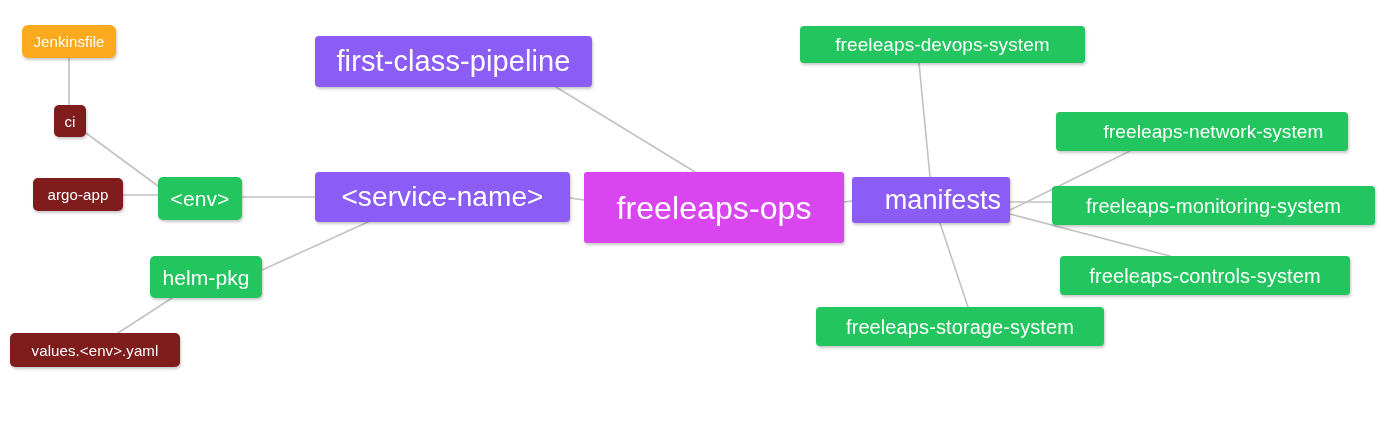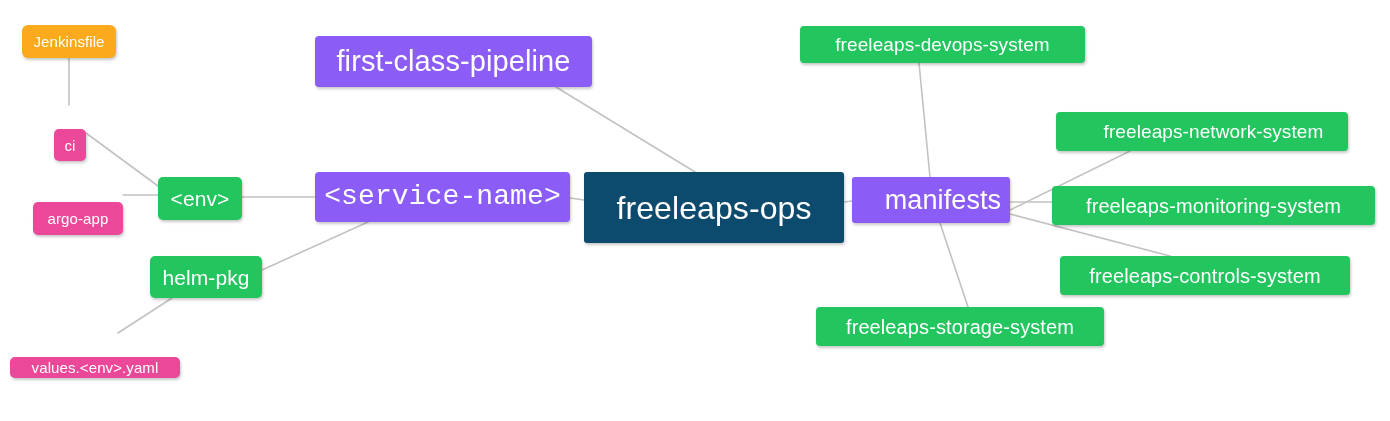--- a/index.html
+++ b/index.html
@@ -39,22 +39,22 @@
     letter-spacing: 0.1px;
     user-select: none;
   }
   .node.root {
     background: #3a3432;
     border-radius: 3px;
   }
   .node.blue    { background: #8b5cf6; }
   .node.green   { background: #22c55e; }
   .node.orange  { background: #fbaa1e; }
-  .node.red     { background: #ec4899; margin-top: 24px; }
-  .node.root    { background: #0c4a6e; }
+  .node.red     { background: #7f1d1d; }
+  .node.root    { background: #d946ef; }
 </style>
 </head>
 <body>
 
 <div id="mindmap">
   <svg id="edges" viewBox="0 0 1390 421" xmlns="http://www.w3.org/2000/svg">
       <line x1="584" y1="200" x2="570" y2="198" stroke="#c2c2c2" stroke-width="1.6" stroke-linecap="round"></line>
       <line x1="844" y1="202" x2="852" y2="201" stroke="#c2c2c2" stroke-width="1.6" stroke-linecap="round"></line>
       <line x1="556" y1="87" x2="695" y2="172" stroke="#c2c2c2" stroke-width="1.6" stroke-linecap="round"></line>
       <line x1="315" y1="197" x2="242" y2="197" stroke="#c2c2c2" stroke-width="1.6" stroke-linecap="round"></line>
@@ -68,23 +68,23 @@
       <line x1="1010" y1="202" x2="1052" y2="202" stroke="#c2c2c2" stroke-width="1.6" stroke-linecap="round"></line>
       <line x1="1010" y1="214" x2="1170" y2="256" stroke="#c2c2c2" stroke-width="1.6" stroke-linecap="round"></line>
       <line x1="940" y1="223" x2="968" y2="307" stroke="#c2c2c2" stroke-width="1.6" stroke-linecap="round"></line>
     </svg>
   <div id="node-layer">
       <div class="node orange" style="left: 22px; top: 25px; width: 94px; height: 33px; font-size: 15px; border-radius: 6px;">Jenkinsfile</div>
       <div class="node red" style="left: 54px; top: 105px; width: 32px; height: 32px; font-size: 15px; border-radius: 5px;">ci</div>
       <div class="node red" style="left: 33px; top: 178px; width: 90px; height: 33px; font-size: 15px; border-radius: 5px; text-align: center;">argo-app</div>
       <div class="node green" style="left: 158px; top: 177px; width: 84px; height: 43px; font-size: 21px; border-radius: 5px; text-align: center;">&lt;env&gt;</div>
       <div class="node green" style="left: 150px; top: 256px; width: 112px; height: 42px; font-size: 21px; border-radius: 5px;">helm-pkg</div>
-      <div class="node red" style="left: 10px; top: 333px; width: 170px; height: 21px; font-size: 15px; border-radius: 5px;">values.&lt;env&gt;.yaml</div>
+      <div class="node red" style="left: 10px; top: 333px; width: 170px; height: 34px; font-size: 15px; border-radius: 5px;">values.&lt;env&gt;.yaml</div>
       <div class="node blue" style="left: 315px; top: 36px; width: 277px; height: 51px; font-size: 29px; border-radius: 4px;">first-class-pipeline</div>
-      <div class="node blue" style="left: 315px; top: 172px; width: 255px; height: 50px; font-size: 28px; border-radius: 4px; font-family: Liberation Mono, monospace;">&lt;service-name&gt;</div>
+      <div class="node blue" style="left: 315px; top: 172px; width: 255px; height: 50px; font-size: 28px; border-radius: 4px;">&lt;service-name&gt;</div>
       <div class="node root" style="left: 584px; top: 172px; width: 260px; height: 71px; font-size: 32px; border-radius: 3px;">freeleaps-ops</div>
       <div class="node blue" style="left: 852px; top: 177px; width: 158px; height: 46px; font-size: 27px; border-radius: 3px; padding-left: 24px;">manifests</div>
       <div class="node green" style="left: 800px; top: 26px; width: 285px; height: 37px; font-size: 19px; border-radius: 4px;">freeleaps-devops-system</div>
       <div class="node green" style="left: 1056px; top: 112px; width: 292px; height: 39px; font-size: 19px; border-radius: 4px; padding-left: 23px;">freeleaps-network-system</div>
       <div class="node green" style="left: 1052px; top: 186px; width: 323px; height: 39px; font-size: 20px; border-radius: 4px;">freeleaps-monitoring-system</div>
       <div class="node green" style="left: 1060px; top: 256px; width: 290px; height: 39px; font-size: 20px; border-radius: 4px;">freeleaps-controls-system</div>
       <div class="node green" style="left: 816px; top: 307px; width: 288px; height: 39px; font-size: 20px; border-radius: 4px;">freeleaps-storage-system</div>
     </div>
 </div>
 

